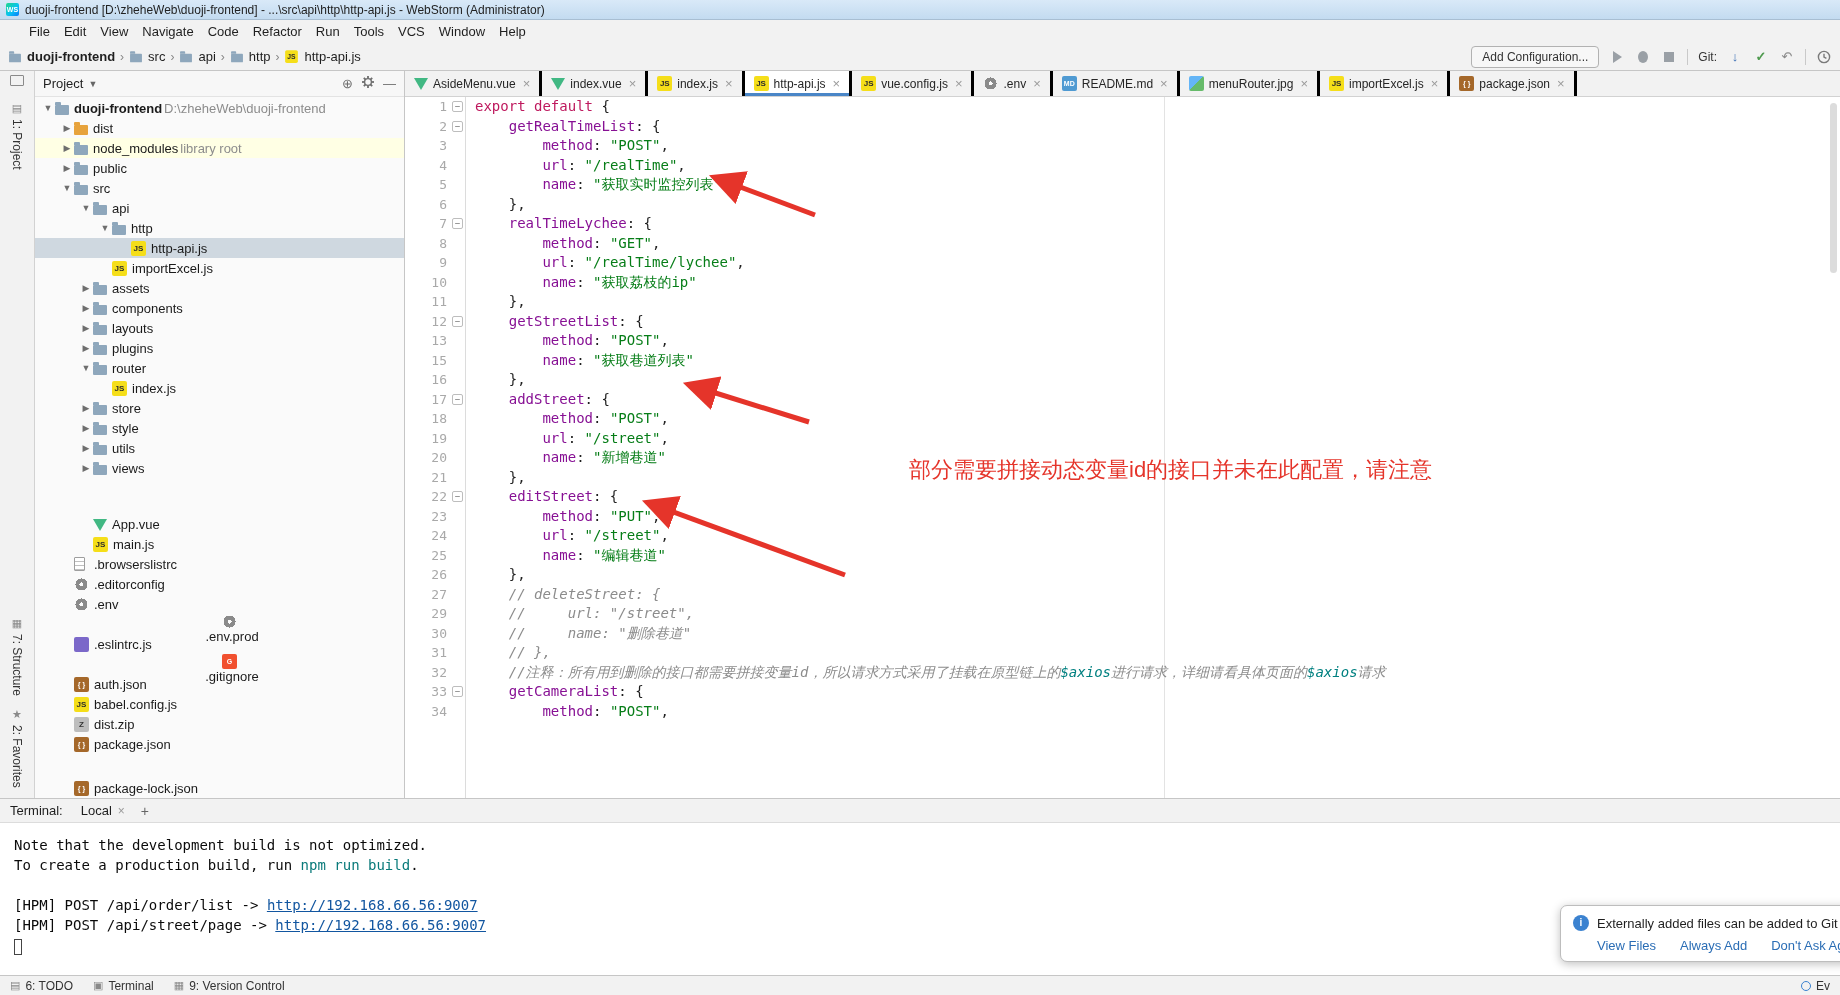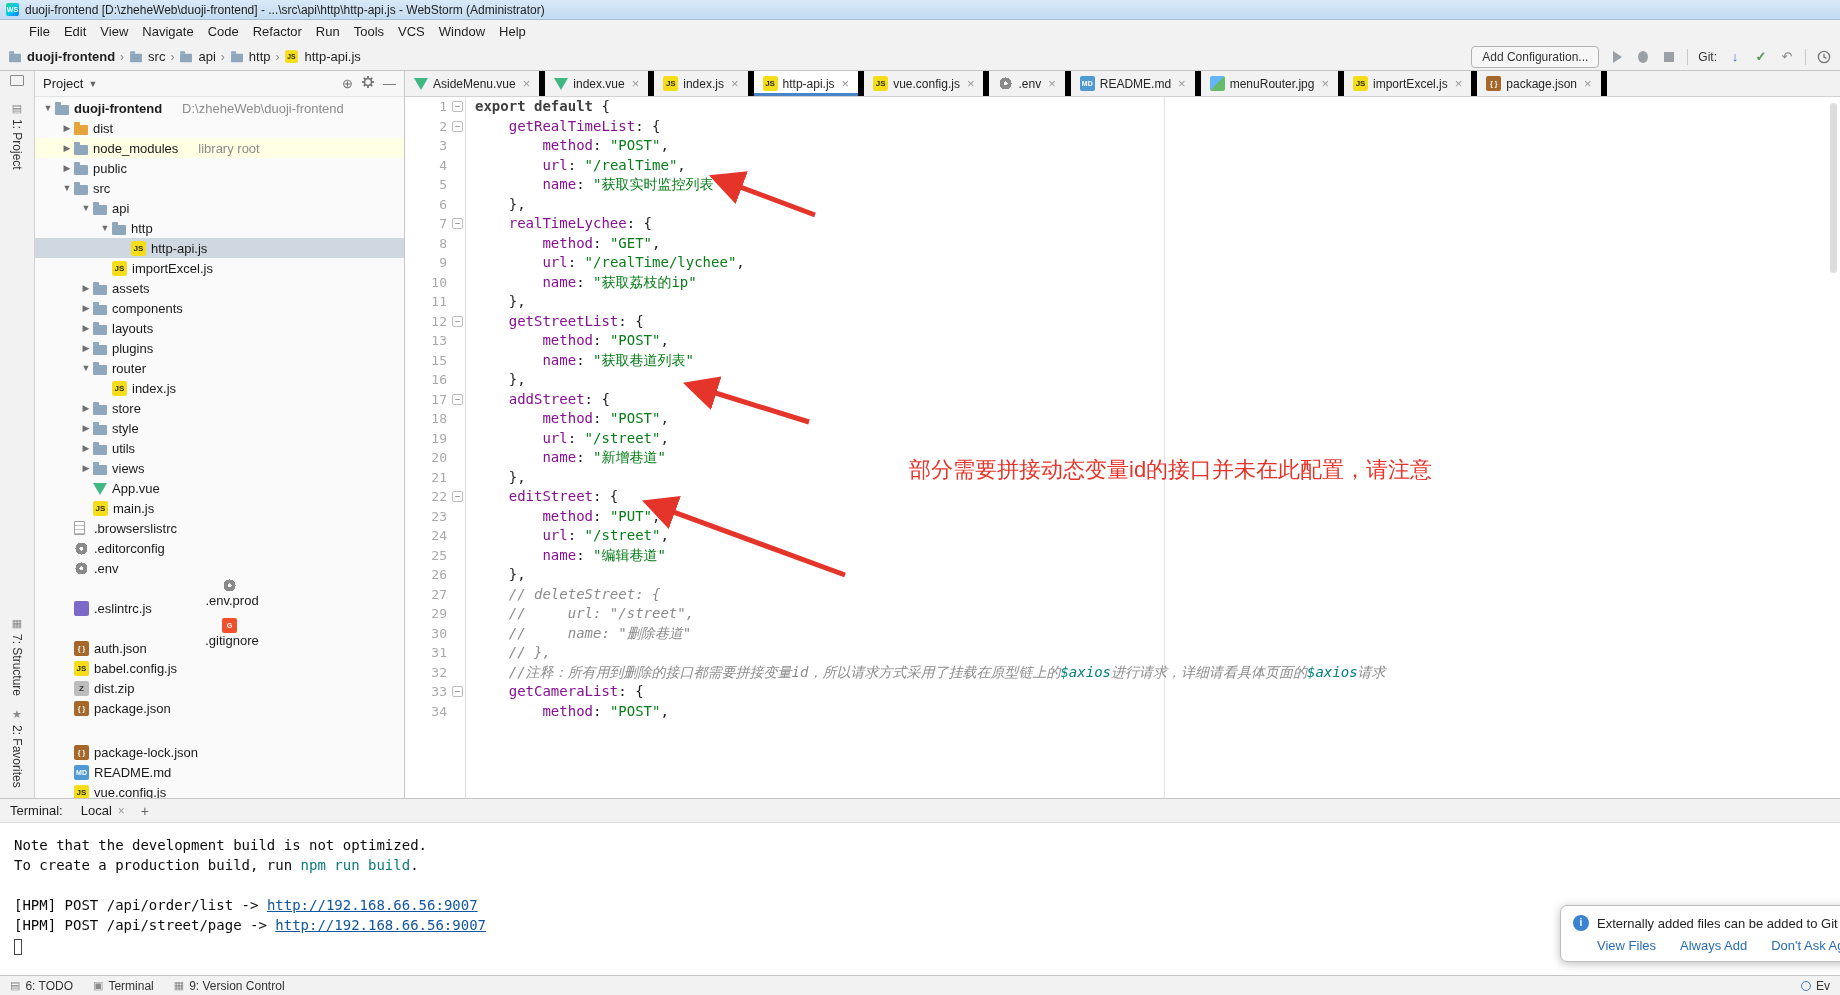--- a/index.html
+++ b/index.html
@@ -47,21 +47,21 @@
   .project-panel { width:370px; background:#fafafa; border-right:1px solid #c6c6c6; display:flex; flex-direction:column; flex:none;}
   .panel-header { height:26px; display:flex; align-items:center; padding:0 8px; font-size:13px; color:#1f1f1f; border-bottom:1px solid #e3e3e3; background:#f7f7f7;}
   .panel-header .chev-down { font-size:9px; color:#666; margin-left:5px; }
   .panel-header-icons { margin-left:auto; display:flex; align-items:center; gap:9px; color:#6e6e6e; font-size:13px;}
   .tree { flex:1; overflow:hidden; padding-top:1px; }
   .tree-row { display:flex; align-items:center; height:20px; font-size:13px; color:#1a1a1a; white-space:nowrap; }
   .tree-row.selected { background:#cfd8e0; }
   .tree-row.highlight { background:#ffffe4; }
   .tree-row .chev { width:14px; flex:none; text-align:center; color:#6e6e6e; font-size:9px; }
   .tree-row .t-label.bold { font-weight:bold; }
-  .tree-row .t-suffix { color:#8c8c8c; margin-left:20px; }
+  .tree-row .t-suffix { color:#8c8c8c; margin-left:2px; }
 
   
   .fi { display:inline-flex; width:15px; height:15px; margin-right:5px; flex:none; font:700 8px/15px "Liberation Sans",sans-serif; color:#222; align-items:center; justify-content:center; border-radius:2px;}
   .fi-js { background:#f5de19; color:#2b2b2b; }
   .fi-vue { width:0; height:0; border-left:7px solid transparent; border-right:7px solid transparent; border-top:12px solid #41b883; border-radius:0; background:none; margin-top:1px;}
   .fi-json { background:#a5682a; color:#fff; font-size:7px;}
   .fi-md { background:#4f9ad2; color:#fff; font-size:7px;}
   .fi-img { background:linear-gradient(135deg,#64b5f6 50%,#66bb6a 50%);}
   .fi-config { background:radial-gradient(circle at 50% 50%, #fafafa 0 2px, #8a8a8a 2px 6px, rgba(0,0,0,0) 6px); border-radius:50%;}
   .fi-text { width:11px; height:14px; border:1px solid #9e9e9e; background:repeating-linear-gradient(#fff 0 3px,#c0c0c0 3px 4px); border-radius:1px; margin-right:9px;}
@@ -71,31 +71,31 @@
   .fi-lib { background:none; color:#5b7fa6; font-size:13px; font-weight:bold;}
   .fi-folder { position:relative; width:14px; height:10px; background:#8ea7bc; border-radius:1px; margin-top:3px;}
   .fi-folder::before { content:""; position:absolute; top:-3px; left:0; width:6px; height:3px; background:#8ea7bc; border-radius:1px 1px 0 0;}
   .fi-folder-x { position:relative; width:14px; height:10px; background:#e7a33c; border-radius:1px; margin-top:3px;}
   .fi-folder-x::before { content:""; position:absolute; top:-3px; left:0; width:6px; height:3px; background:#e7a33c; border-radius:1px 1px 0 0;}
   .crumbs .fi { transform:scale(.85); margin-right:1px;}
 
   
   .editor { flex:1; display:flex; flex-direction:column; position:relative; background:#fff; min-width:0;}
   .tab-bar { height:26px; background:#f2f2f2; border-bottom:1px solid #d2d2d2; display:flex; align-items:stretch; overflow:hidden;}
-  .tab { display:flex; align-items:center; padding:0 9px; border-right:6px solid #000000; font-size:12px; color:#262626; background:#f2f2f2; white-space:nowrap;}
+  .tab { display:flex; align-items:center; padding:0 9px; border-right:3px solid #000000; font-size:12px; color:#262626; background:#f2f2f2; white-space:nowrap;}
   .tab.active { background:#fff; box-shadow:inset 0 -3px 0 #4a86c7; }
   .tab .close { margin-left:7px; color:#9a9a9a; font-size:13px; line-height:1;}
   .editor-body { position:relative; flex:1; overflow:hidden; font-family:"DejaVu Sans Mono", monospace; font-size:14px;}
   .gutter-sep { position:absolute; left:60px; top:0; bottom:0; width:1px; background:#dcdcdc; }
   .margin-guide { position:absolute; left:759px; top:0; bottom:0; width:1px; background:#e3e3e3; }
   .code-line { display:flex; height:19.5px; line-height:19.5px; white-space:pre; position:relative; z-index:1;}
   .gutter { width:60px; flex:none; text-align:right; padding-right:18px; color:#a9a9a9; font-size:13px; position:relative;}
   .fold { position:absolute; right:2px; top:4px; width:11px; height:11px; border:1px solid #bdbdbd; background:#fff; color:#777; font-size:9px; line-height:9px; text-align:center; font-style:normal; border-radius:2px;}
   .code-text { padding-left:10px; }
-  .kw { color:#404040; font-weight:bold; }
+  .kw { color:#be185d; font-weight:normal; }
   .prop { color:#871094; }
   .str { color:#067d17; }
   .pun { color:#1f1f1f; }
   .com { color:#8c8c8c; font-style:italic; }
   .axios { color:#008080; font-style:italic; }
   .scroll-thumb { position:absolute; right:3px; top:6px; width:7px; height:170px; background:#dcdcdc; border-radius:4px; }
 
   
   .arrows-svg { position:absolute; left:0; top:0; z-index:6; pointer-events:none; }
   .annotation-note { position:absolute; left:909px; top:455px; z-index:6; color:#e5342a; font-size:22px; white-space:nowrap; pointer-events:none; font-weight:500;}
@@ -337,21 +337,21 @@
           <div class="tree-row" style="padding-left: 44px;">
             <span class="chev">▶</span>
             <span class="fi fi-folder"></span>
             <span class="t-label">utils</span>
           </div>
           <div class="tree-row" style="padding-left: 44px;">
             <span class="chev">▶</span>
             <span class="fi fi-folder"></span>
             <span class="t-label">views</span>
           </div>
-          <div class="tree-row" style="padding-left: 44px;">
+          <div class="tree-row" style="padding-left: 44px; margin-top: 36px;">
             <span class="chev"></span>
             <span class="fi fi-vue"></span>
             <span class="t-label">App.vue</span>
           </div>
           <div class="tree-row" style="padding-left: 44px;">
             <span class="chev"></span>
             <span class="fi fi-js">JS</span>
             <span class="t-label">main.js</span>
           </div>
           <div class="tree-row" style="padding-left: 25px;">

